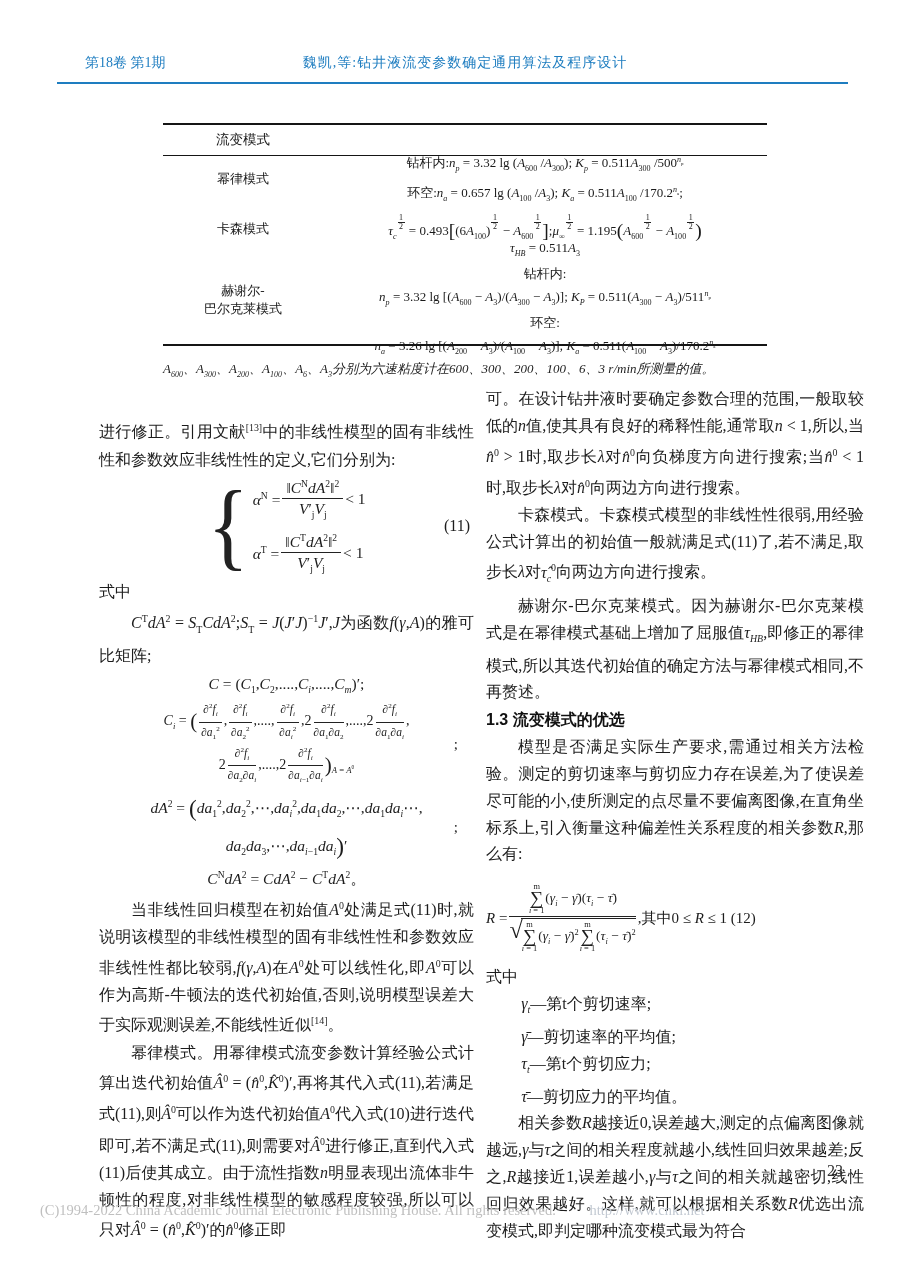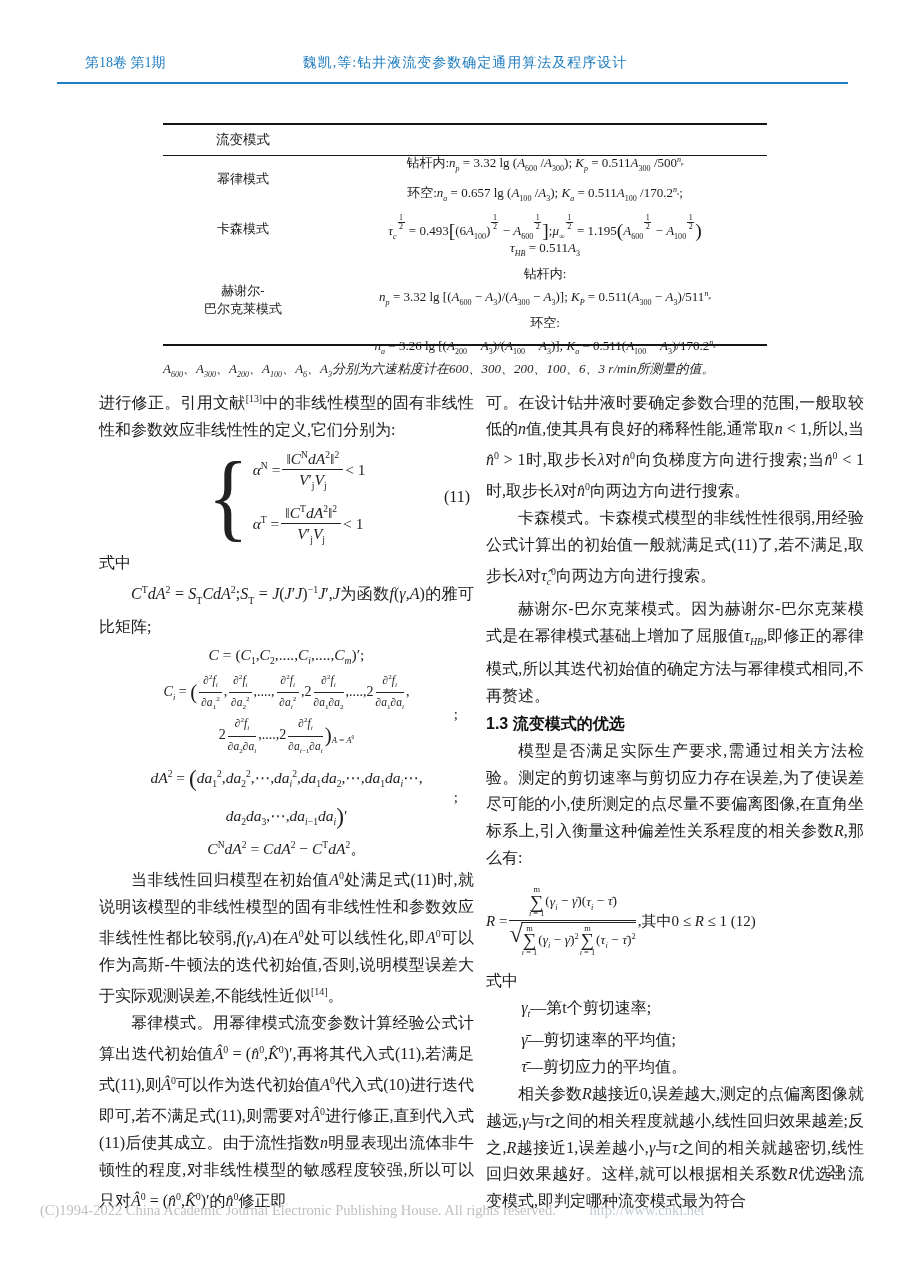--- a/index.html
+++ b/index.html
@@ -188,20 +188,21 @@
                   <span class="bs">∑</span>
                   <span class="bu"><i>i</i> = 1</span>
                 </span>(<i>τ<sub>i</sub></i> − <i>τ̄</i>)<sup>2</sup></span></span>
           </span>
         <span>,其中0 ≤ <i>R</i> ≤ 1 (12)</span>
       </div>
 
       <p>式中</p>
       <p class="def"><i>γ<sub>t</sub></i>—第t个剪切速率;</p>
       <p class="def"><i>γ̄</i>—剪切速率的平均值;</p>
+      <p class="def"><i>τ<sub>t</sub></i>—第t个剪切应力;</p>
       <p class="def"><i>τ̄</i>—剪切应力的平均值。</p>
       <p class="ind">相关参数<i>R</i>越接近0,误差越大,测定的点偏离图像就越远,<i>γ</i>与<i>τ</i>之间的相关程度就越小,线性回归效果越差;反之,<i>R</i>越接近1,误差越小,<i>γ</i>与<i>τ</i>之间的相关就越密切,线性回归效果越好。这样,就可以根据相关系数<i>R</i>优选出流变模式,即判定哪种流变模式最为符合</p>
     </div>
 
   </div>
 
   <div class="pagenum">23</div>
 
   <div class="footer">
     <span>(C)1994-2022 China Academic Journal Electronic Publishing House. All rights reserved.</span>

